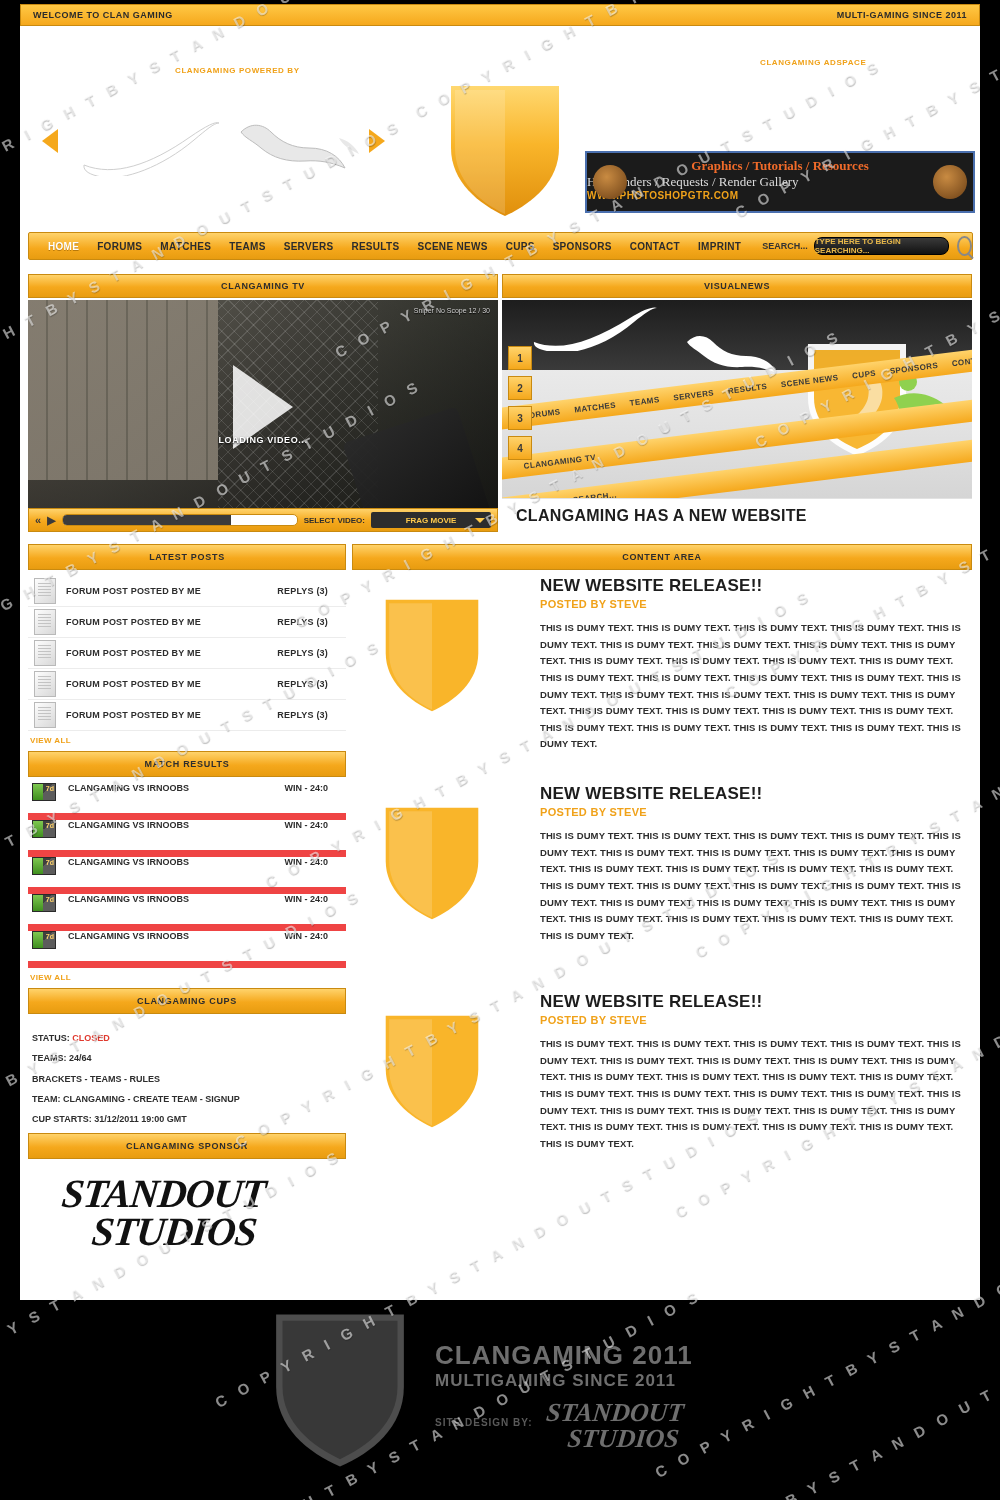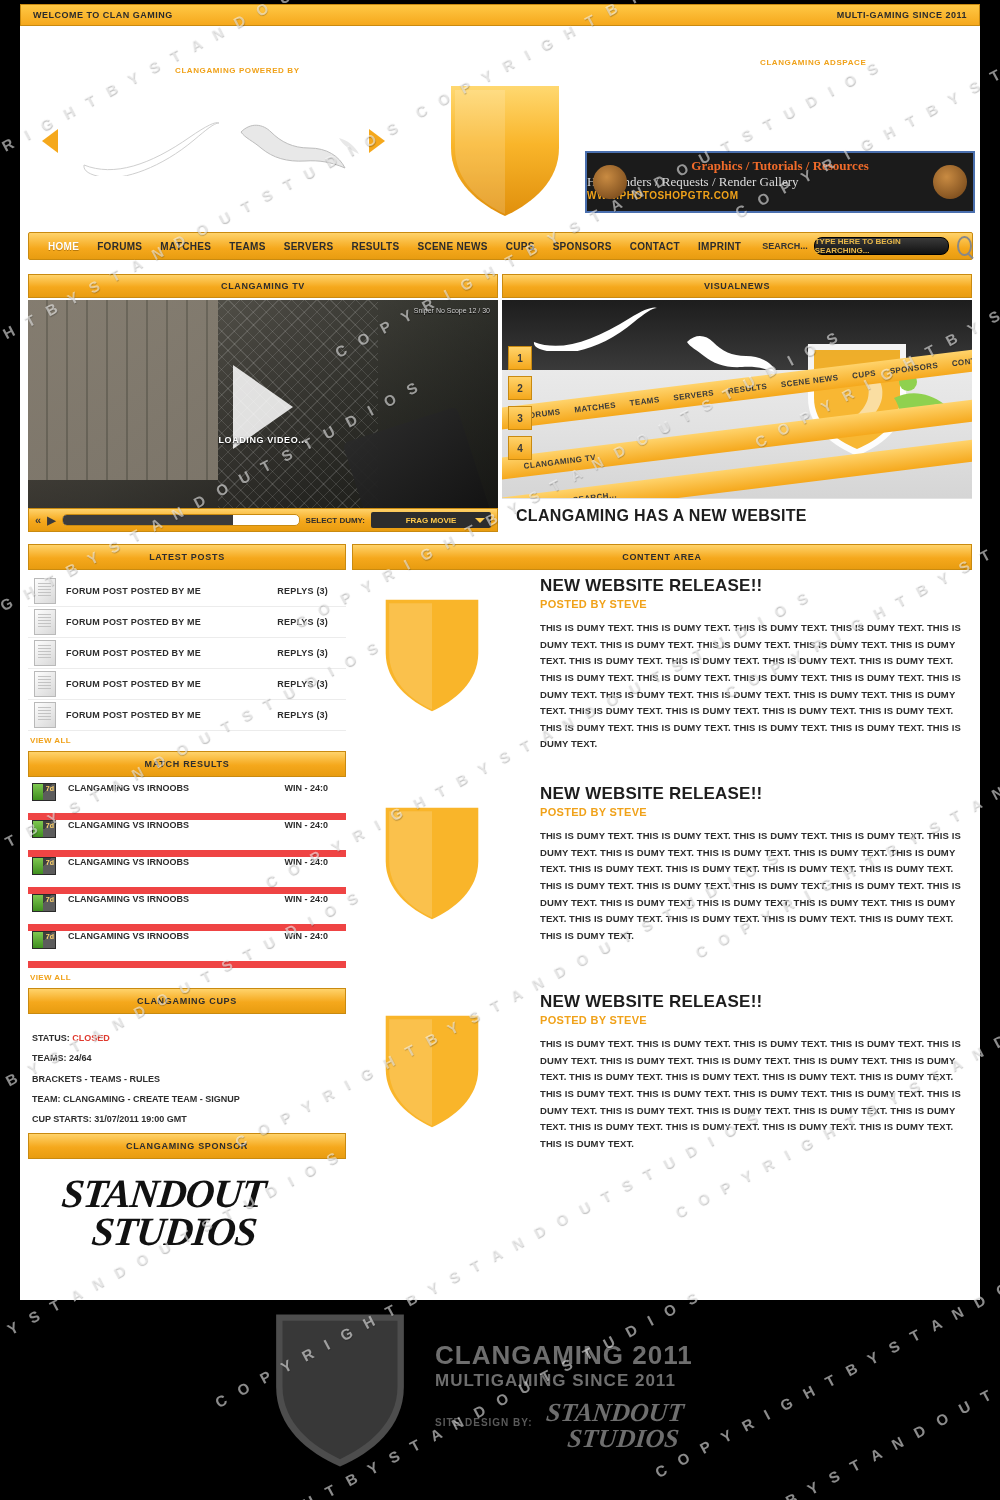--- a/index.html
+++ b/index.html
@@ -405,21 +405,21 @@
     <div class="video-play"></div>
     <div class="video-loading">LOADING VIDEO...</div>
   </div>
 
   <div class="video-controls">
     <span class="ctrl-btn">«</span>
     <span class="ctrl-btn">▶</span>
     <div class="progress">
         <i style="width: 72%;"></i>
       </div>
-    <span class="sel-label">SELECT DUMY:</span>
+    <span class="sel-label">SELECT VIDEO:</span>
     <div class="sel-drop">FRAG MOVIE</div>
   </div>
 
   <div class="vnews">
     <div class="vn-art"></div>
     <div class="vn-dark"></div>
 
     <svg class="vn-shield" viewBox="0 0 110 120">
       <path d="M6 4 H104 V58 C104 88 78 106 55 116 C32 106 6 88 6 58 Z" fill="#fff"></path>
       <path d="M12 10 H98 V58 C98 84 76 100 55 109 C34 100 12 84 12 58 Z" fill="#f9b52a"></path>
@@ -542,21 +542,21 @@
 
     <div class="panel-title">CLANGAMING CUPS</div>
     <div class="cup-body">
       <div class="cup-indent">
         <span>STATUS:</span>
         <span class="closed">CLOSED</span>
       </div>
       <div class="cup-indent">TEAMS: 24/64</div>
       <div class="cup-indent">BRACKETS  -  TEAMS  -  RULES</div>
       <div class="cup-indent">TEAM: CLANGAMING - CREATE TEAM -  SIGNUP</div>
-      <div class="cup-indent">CUP STARTS: 31/07/2011 19:00 GMT</div>
+      <div class="cup-indent">CUP STARTS: 31/12/2011 19:00 GMT</div>
     </div>
 
     <div class="panel-title">CLANGAMING SPONSOR</div>
     <div class="sponsor-logo">
       <div class="logo-word">STANDOUT</div>
       <div class="logo-word second">STUDIOS</div>
     </div>
   </div>
 
   <div class="right-col">

